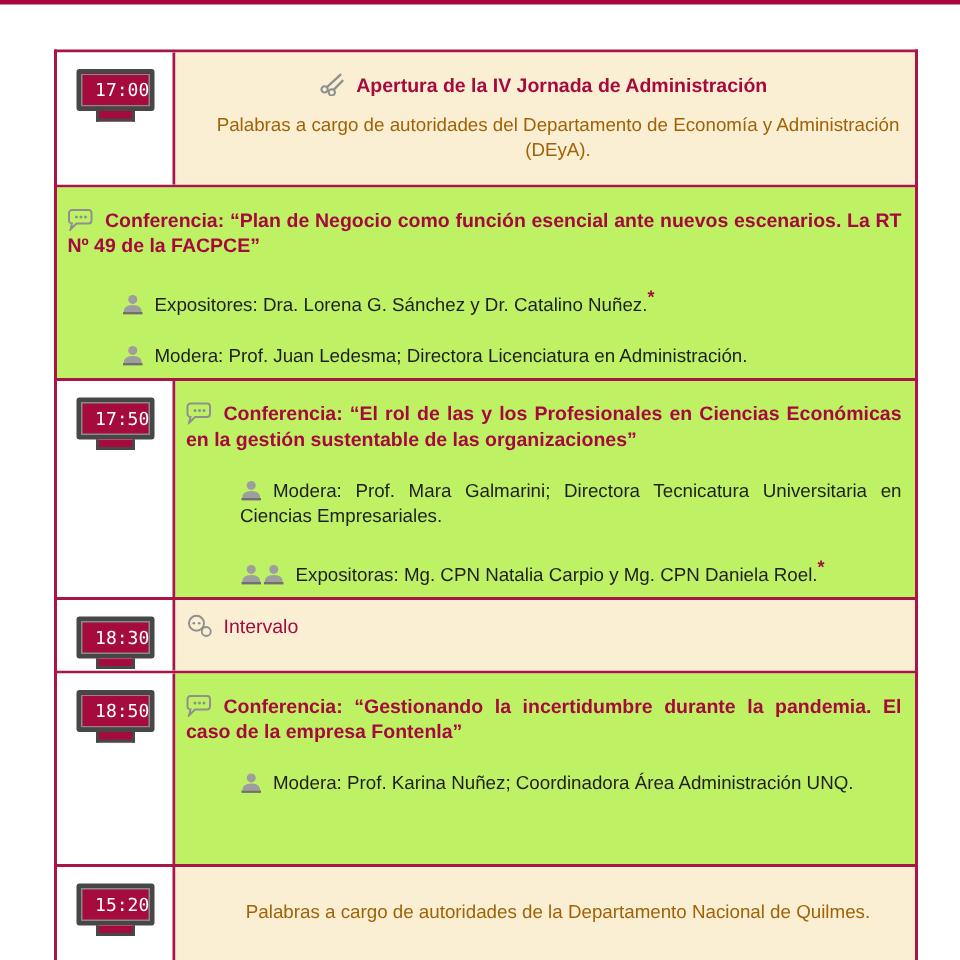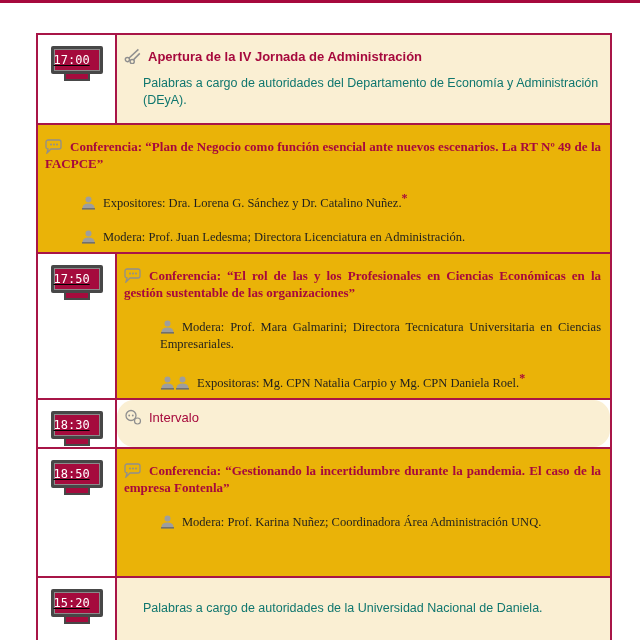--- a/index.html
+++ b/index.html
@@ -21,50 +21,49 @@
     display:flex;flex-direction:column;align-items:center;padding-top:11px;
   }
   .cell{flex:1;padding:13px 9px 10px 7px;color:#222;}
   .row .time-cell{background:#fff;}
   .r1{min-height:88px;}
   .r2{min-height:127px;}
   .r3{min-height:144px;}
   .r4{min-height:47px;}
   .r5{min-height:127px;}
   .r6{min-height:130px;}
-  .cream-cell{background:#FAEFD3;}
-  .white-cell{background:#eab308;font-family:Liberation Serif, serif;}
+  .cream-cell{background:#FAEFD3;text-align:center;}
+  .white-cell{background:#bef264;}
 
   
   .tv{display:flex;flex-direction:column;align-items:center;}
   .tv-screen{
     width:46px;height:22px;background:#A50B3D;border:3px solid #474747;
-    border-radius:2px;display:flex;align-items:center;justify-content:flex-start;
+    border-radius:2px;display:flex;align-items:center;justify-content:flex-end;
     box-shadow:0 0 0 1px #8a8a8a inset;
-    text-decoration:underline;
   }
   .tv-text{
     color:#fff;font-family:"DejaVu Sans Mono",monospace;font-size:12px;line-height:1;
   }
   .tv-stand{
     width:22px;height:5px;background:#A50B3D;border:2px solid #474747;border-top:none;
   }
 
   p{margin:0;}
   .title{
     color:#A6093D;font-weight:bold;font-size:13px;line-height:1.3;margin-bottom:4px;
   }
   .plain .title{font-weight:normal;}
   .justify p{text-align:justify;}
-  .body{font-size:12.5px;line-height:1.35;margin-left:19px;margin-top:9px;color:#0f766e;}
+  .body{font-size:12.5px;line-height:1.35;margin-left:19px;margin-top:9px;color:#a16207;}
   .line{font-size:12.5px;line-height:1.35;margin-top:17px;color:#1f1f1f;margin-left:36px;}
   .icon{display:inline-block;vertical-align:-3px;margin-right:7px;}
   .icon svg{display:block;}
   .ast{color:#A6093D;font-weight:bold;font-size:12px;}
-  .r4 .cell{display:flex;align-items:center;padding-top:0;padding-bottom:12px;border-radius:17px;}
+  .r4 .cell{display:flex;align-items:center;padding-top:0;padding-bottom:12px;}
   .r4 .title{margin-bottom:0;font-size:13px;}
 </style>
 </head>
 <body>
 
 <div class="topbar"></div>
 
 <div class="agenda">
 
   <div class="row r1">
@@ -226,17 +225,17 @@
   <div class="row r6">
     <div class="time-cell">
       <div class="tv">
         <div class="tv-screen">
           <span class="tv-text">15:20</span>
         </div>
         <div class="tv-stand"></div>
       </div>
     </div>
     <div class="cell cream-cell">
-      <p class="body">Palabras a cargo de autoridades de la Universidad Nacional de Daniela.</p>
+      <p class="body">Palabras a cargo de autoridades de la Departamento Nacional de Quilmes.</p>
     </div>
   </div>
 
 </div>
 
 </body></html>

